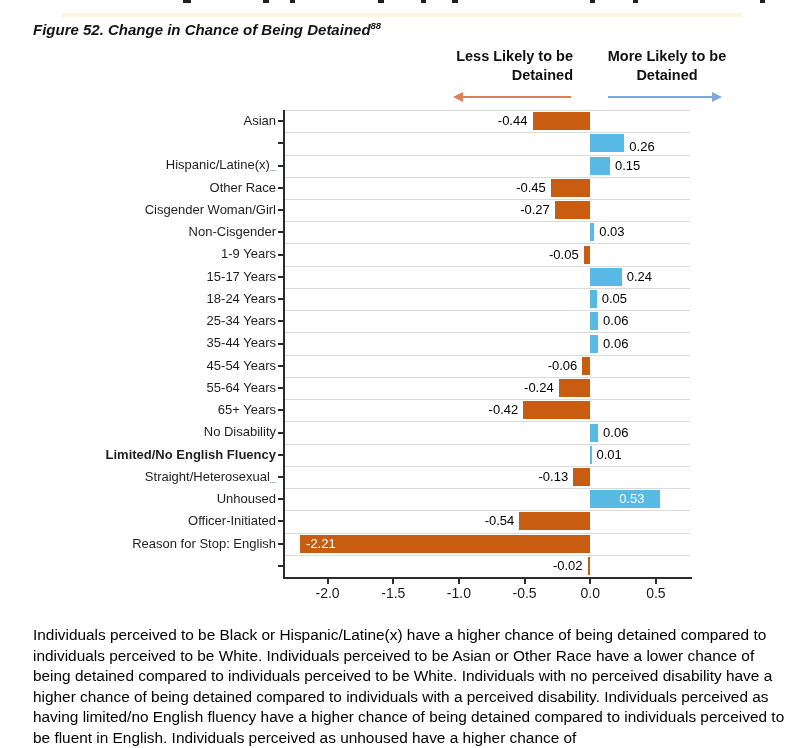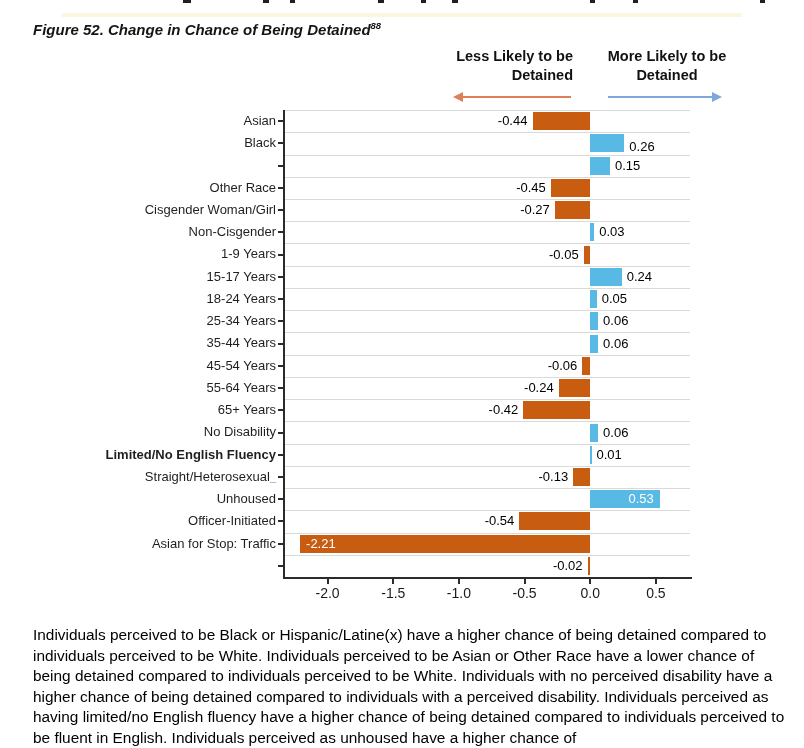--- a/index.html
+++ b/index.html
@@ -82,24 +82,24 @@
       <div class="gridline" style="left: 283px; top: 443.6px; width: 407px; background: rgb(218, 218, 218);"></div>
       <div class="gridline" style="left: 283px; top: 465.8px; width: 407px; background: rgb(218, 218, 218);"></div>
       <div class="gridline" style="left: 283px; top: 488px; width: 407px; background: rgb(218, 218, 218);"></div>
       <div class="gridline" style="left: 283px; top: 510.3px; width: 407px; background: rgb(218, 218, 218);"></div>
       <div class="gridline" style="left: 283px; top: 532.5px; width: 407px; background: rgb(218, 218, 218);"></div>
       <div class="gridline" style="left: 283px; top: 554.8px; width: 407px; background: rgb(218, 218, 218);"></div>
       <div class="cat-label" style="width: 276px; top: 110px; height: 22.2381px; line-height: 22.2381px;">Asian</div>
       <div class="ytick" style="left: 278px; top: 120.1px;"></div>
       <div class="bar" style="left: 532.5px; top: 112.1px; width: 57.8px; height: 18px; background: rgb(200, 92, 17);"></div>
       <div class="val-label" style="top: 113.1px; height: 16px; line-height: 16px; left: 477.452px; width: 50px; text-align: right;">-0.44</div>
-      <div class="cat-label" style="width: 276px; top: 132.238px; height: 22.2381px; line-height: 22.2381px;">Black</div>
       <div class="ytick" style="left: 278px; top: 142.4px;"></div>
       <div class="bar" style="left: 590.2px; top: 134.4px; width: 34.1px; height: 18px; background: rgb(88, 186, 228);"></div>
       <div class="val-label" style="top: 139px; height: 16px; line-height: 16px; left: 629.355px;">0.26</div>
+      <div class="cat-label" style="width: 276px; top: 154.476px; height: 22.2381px; line-height: 22.2381px;">Hispanic/Latine(x)<span class="fn">_</span></div>
       <div class="ytick" style="left: 278px; top: 164.6px;"></div>
       <div class="bar" style="left: 590.2px; top: 156.6px; width: 19.7px; height: 18px; background: rgb(88, 186, 228);"></div>
       <div class="val-label" style="top: 157.6px; height: 16px; line-height: 16px; left: 614.913px;">0.15</div>
       <div class="cat-label" style="width: 276px; top: 176.714px; height: 22.2381px; line-height: 22.2381px;">Other Race</div>
       <div class="ytick" style="left: 278px; top: 186.8px;"></div>
       <div class="bar" style="left: 550.8px; top: 178.8px; width: 39.4px; height: 18px; background: rgb(200, 92, 17);"></div>
       <div class="val-label" style="top: 179.8px; height: 16px; line-height: 16px; left: 495.832px; width: 50px; text-align: right;">-0.45</div>
       <div class="cat-label" style="width: 276px; top: 198.952px; height: 22.2381px; line-height: 22.2381px;">Cisgender Woman/Girl</div>
       <div class="ytick" style="left: 278px; top: 209.1px;"></div>
       <div class="bar" style="left: 554.8px; top: 201.1px; width: 35.4px; height: 18px; background: rgb(200, 92, 17);"></div>
@@ -148,26 +148,26 @@
       <div class="ytick" style="left: 278px; top: 453.7px;"></div>
       <div class="bar" style="left: 590.2px; top: 445.7px; width: 1.5px; height: 18px; background: rgb(88, 186, 228);"></div>
       <div class="val-label" style="top: 446.7px; height: 16px; line-height: 16px; left: 596.532px;">0.01</div>
       <div class="cat-label" style="width: 276px; top: 465.81px; height: 22.2381px; line-height: 22.2381px;">Straight/Heterosexual<span class="fn">_</span></div>
       <div class="ytick" style="left: 278px; top: 475.9px;"></div>
       <div class="bar" style="left: 573.2px; top: 467.9px; width: 17.1px; height: 18px; background: rgb(200, 92, 17);"></div>
       <div class="val-label" style="top: 468.9px; height: 16px; line-height: 16px; left: 518.152px; width: 50px; text-align: right;">-0.13</div>
       <div class="cat-label" style="width: 276px; top: 488.048px; height: 22.2381px; line-height: 22.2381px;">Unhoused</div>
       <div class="ytick" style="left: 278px; top: 498.2px;"></div>
       <div class="bar" style="left: 590.2px; top: 490.2px; width: 69.6px; height: 18px; background: rgb(88, 186, 228);"></div>
-      <div class="val-label inside" style="top: 491.2px; height: 16px; line-height: 16px; left: 609.803px; width: 44px; text-align: right;">0.53</div>
+      <div class="val-label inside" style="top: 491.2px; height: 16px; line-height: 16px; left: 609.803px; width: 44px; text-align: center;">0.53</div>
       <div class="cat-label" style="width: 276px; top: 510.286px; height: 22.2381px; line-height: 22.2381px;">Officer-Initiated</div>
       <div class="ytick" style="left: 278px; top: 520.4px;"></div>
       <div class="bar" style="left: 519.3px; top: 512.4px; width: 70.9px; height: 18px; background: rgb(200, 92, 17);"></div>
       <div class="val-label" style="top: 513.4px; height: 16px; line-height: 16px; left: 464.323px; width: 50px; text-align: right;">-0.54</div>
-      <div class="cat-label" style="width: 276px; top: 532.524px; height: 22.2381px; line-height: 22.2381px;">Asian for Stop: Traffic</div>
+      <div class="cat-label" style="width: 276px; top: 532.524px; height: 22.2381px; line-height: 22.2381px;">Reason for Stop: English</div>
       <div class="ytick" style="left: 278px; top: 542.6px;"></div>
       <div class="bar" style="left: 300.1px; top: 534.6px; width: 290.2px; height: 18px; background: rgb(200, 92, 17);"></div>
       <div class="val-label inside" style="top: 535.6px; height: 16px; line-height: 16px; left: 306.068px;">-2.21</div>
       <div class="ytick" style="left: 278px; top: 564.9px;"></div>
       <div class="bar" style="left: 587.6px; top: 556.9px; width: 2.6px; height: 18px; background: rgb(200, 92, 17);"></div>
       <div class="val-label" style="top: 557.9px; height: 16px; line-height: 16px; left: 532.594px; width: 50px; text-align: right;">-0.02</div>
       <div class="axis" style="left: 283px; top: 110px; width: 2px; height: 467px; background: rgb(43, 43, 43);"></div>
       <div class="axis" style="left: 283px; top: 577px; width: 409px; height: 2px; background: rgb(43, 43, 43);"></div>
       <div class="xtick" style="left: 326.6px; top: 579px;"></div>
       <div class="xtick-label" style="left: 305.6px; top: 585px;">-2.0</div>

